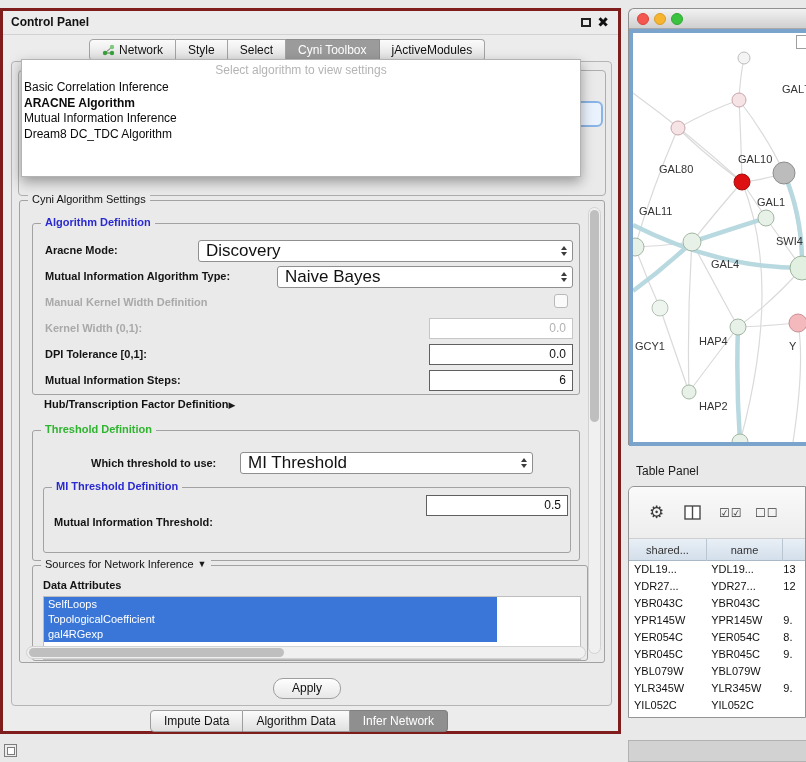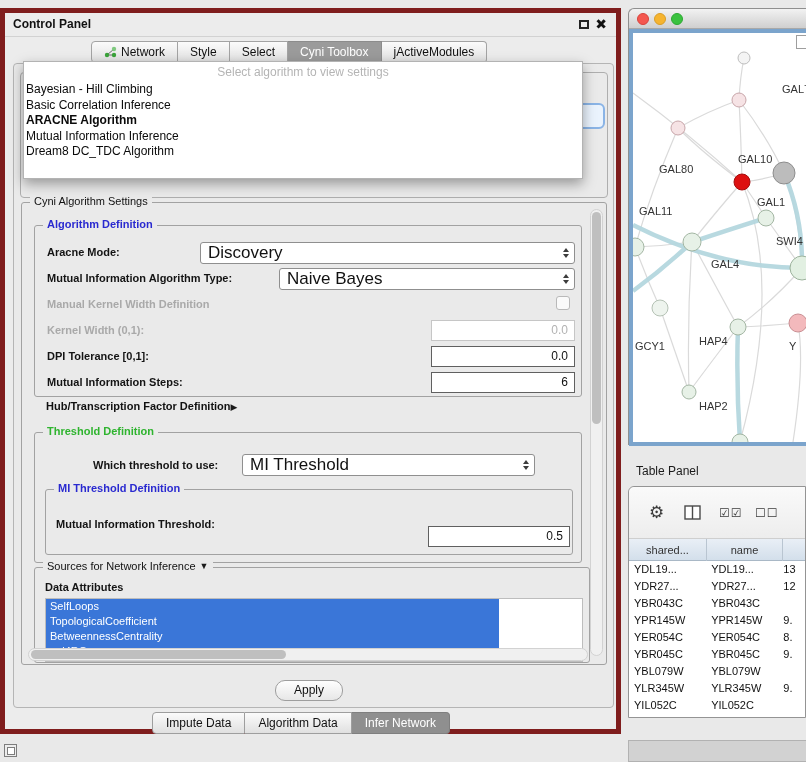--- a/index.html
+++ b/index.html
@@ -1,20 +1,20 @@
 <!DOCTYPE html>
 <html><head>
 <meta charset="utf-8">
 <style>
 *{margin:0;padding:0;box-sizing:border-box}
 html,body{width:806px;height:762px}
 body{background:#e9e9e9;font-family:"Liberation Sans","DejaVu Sans",sans-serif;position:relative;overflow:hidden;color:#111}
 
 
-#cp{position:absolute;left:0;top:8px;width:621px;height:726px;background:#ececec;border:5px solid #7f1d1d}
+#cp{position:absolute;left:0;top:8px;width:621px;height:726px;background:#ececec;border:3px solid #7f1d1d}
 .cp-titlebar{position:absolute;left:0;top:0;right:0;height:24px;border-bottom:1px solid #d2d2d2}
 .cp-title{position:absolute;left:8px;top:4px;font-size:12px;font-weight:bold}
 .winbox{position:absolute;right:27px;top:7px;width:10px;height:9px;border:2px solid #222;background:transparent}
 .winx{position:absolute;right:9px;top:3px;font-size:14px;font-weight:bold;color:#111}
 .tabrow{position:absolute;left:86px;top:28px;height:22px;display:flex}
 .tab{display:flex;align-items:center;gap:4px;padding:0 12px;font-size:12px;height:22px;background:linear-gradient(#fbfbfb,#e0e0e0);border:1px solid #a3a3a3;border-left:none}
 .tab:first-child{border-left:1px solid #a3a3a3;border-radius:4px 0 0 4px}
 .tab:last-child{border-radius:0 4px 4px 0}
 .tab.active{background:#9b9b9b;color:#fff;border-color:#8c8c8c}
 .content{position:absolute;left:8px;top:50px;width:601px;height:645px;background:#eaeaea;border:1px solid #b5b5b5;border-radius:4px}
@@ -129,21 +129,20 @@
       </div>
   </div>
 
   <div class="content">
     <div class="ghost"></div>
     <div class="focusfrag"></div>
   </div>
 
   <div id="popup">
     <div class="ph">Select algorithm to view settings</div>
-    <div class="opt">Bayesian - Hill Climbing</div>
     <div class="opt">Basic Correlation Inference</div>
     <div class="opt b">ARACNE Algorithm</div>
     <div class="opt">Mutual Information Inference</div>
     <div class="opt">Dream8 DC_TDC Algorithm</div>
   </div>
 
   <div class="grp" id="g-settings">
     <span class="legend">Cyni Algorithm Settings</span>
 
     <div class="grp" id="g-algdef">
@@ -193,34 +192,33 @@
         <span>MI Threshold</span>
         <span class="stepper">
             <i class="u"></i>
             <i class="d"></i>
           </span>
       </div>
 
       <div class="grp" id="g-mithr">
         <span class="legend blue">MI Threshold Definition</span>
         <span class="lbl" style="left:10px;top:28px">Mutual Information Threshold:</span>
-        <div class="inp" style="left:382px;top:36px;width:142px">0.5</div>
+        <div class="inp" style="left:382px;top:7px;width:142px">0.5</div>
       </div>
     </div>
 
     <div class="grp" id="g-sources">
       <span class="legend">
         <span>Sources for Network Inference</span>
         <span class="tri">▼</span>
       </span>
       <span class="lbl attr-title">Data Attributes</span>
       <div class="listbox">
         <div class="li sel">SelfLoops</div>
         <div class="li sel">TopologicalCoefficient</div>
-        <div class="li sel">BetweennessCentrality</div>
         <div class="li sel">gal4RGexp</div>
       </div>
     </div>
 
     <div class="vscroll">
         <div class="vthumb"></div>
       </div>
     <div class="hscroll">
         <div class="hthumb"></div>
       </div>

